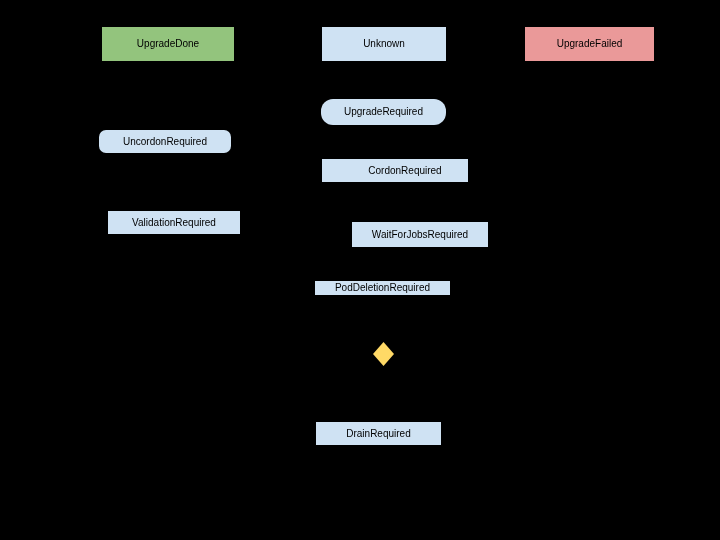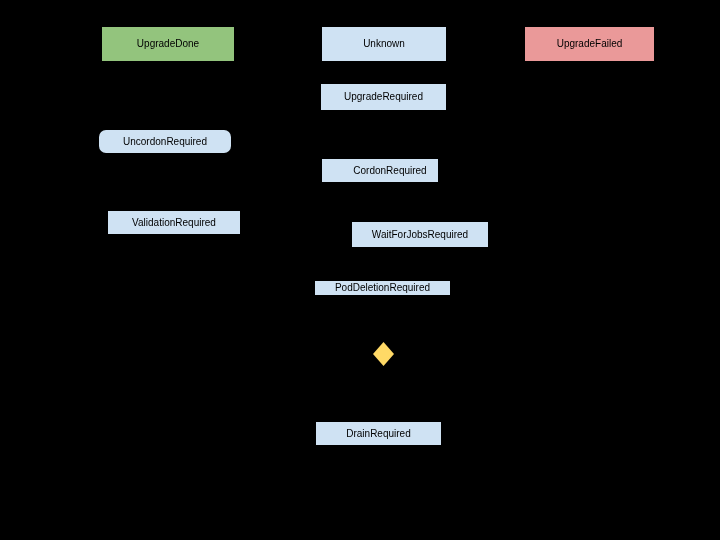--- a/index.html
+++ b/index.html
@@ -39,25 +39,25 @@
 <body>
 
 <div class="stage">
 
   <div class="node node-green" style="left:102px; top:27px; width:132px; height:34px;">UpgradeDone</div>
 
   <div class="node node-blue" style="left:322px; top:27px; width:124px; height:34px;">Unknown</div>
 
   <div class="node node-red" style="left:525px; top:27px; width:129px; height:34px;">UpgradeFailed</div>
 
-  <div class="node node-blue" style="left:321px; top:84px; width:125px; height:26px;">UpgradeRequired</div>
+  <div class="node node-blue" style="left:321px; top:99px; width:125px; height:26px;border-radius:12px;">UpgradeRequired</div>
 
   <div class="node node-blue" style="left:99px; top:130px; width:132px; height:23px;border-radius:7px;">UncordonRequired</div>
 
-  <div class="node node-blue" style="left:322px; top:159px; width:116px; height:23px;padding-left:20px;">CordonRequired</div>
+  <div class="node node-blue" style="left:322px; top:159px; width:146px; height:23px;padding-left:20px;">CordonRequired</div>
 
   <div class="node node-blue" style="left:108px; top:211px; width:132px; height:23px;">ValidationRequired</div>
 
   <div class="node node-blue" style="left:316px; top:222px; width:136px; height:25px;margin-left:36px;">WaitForJobsRequired</div>
 
   <div class="node node-blue" style="left:315px; top:281px; width:135px; height:14px;">PodDeletionRequired</div>
 
   <div class="diamond" style="left:373px; top:342px; width:21px; height:24px;"></div>
 
   <div class="node node-blue" style="left:316px; top:422px; width:125px; height:23px;">DrainRequired</div>

